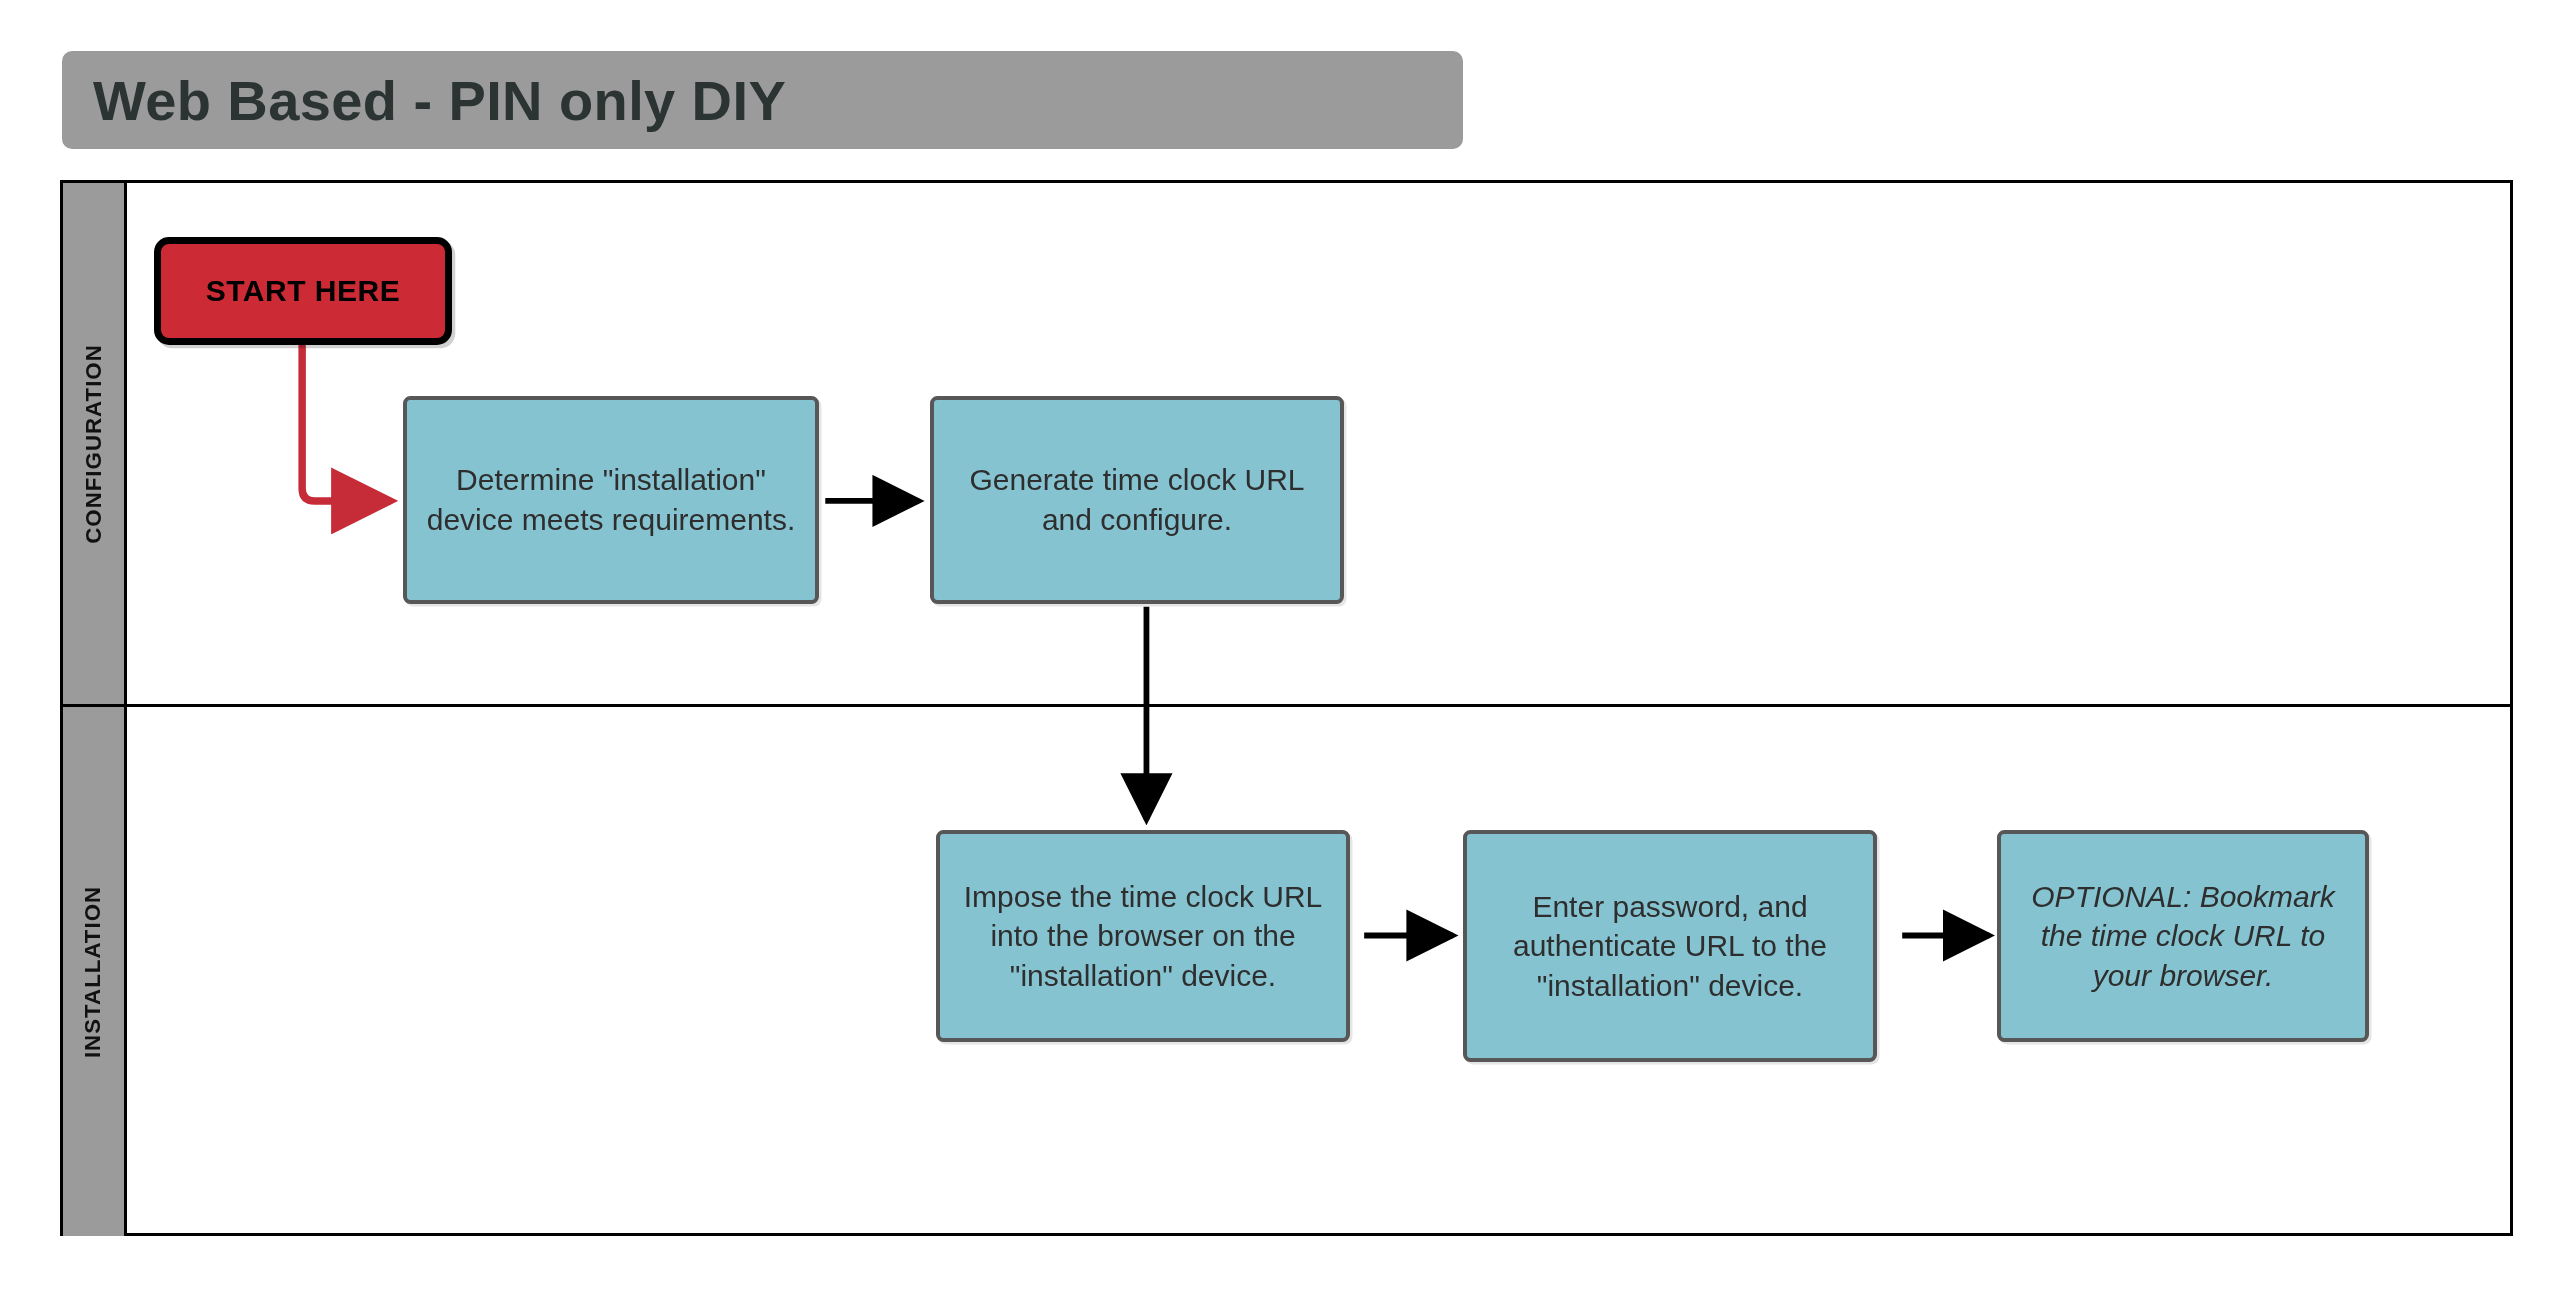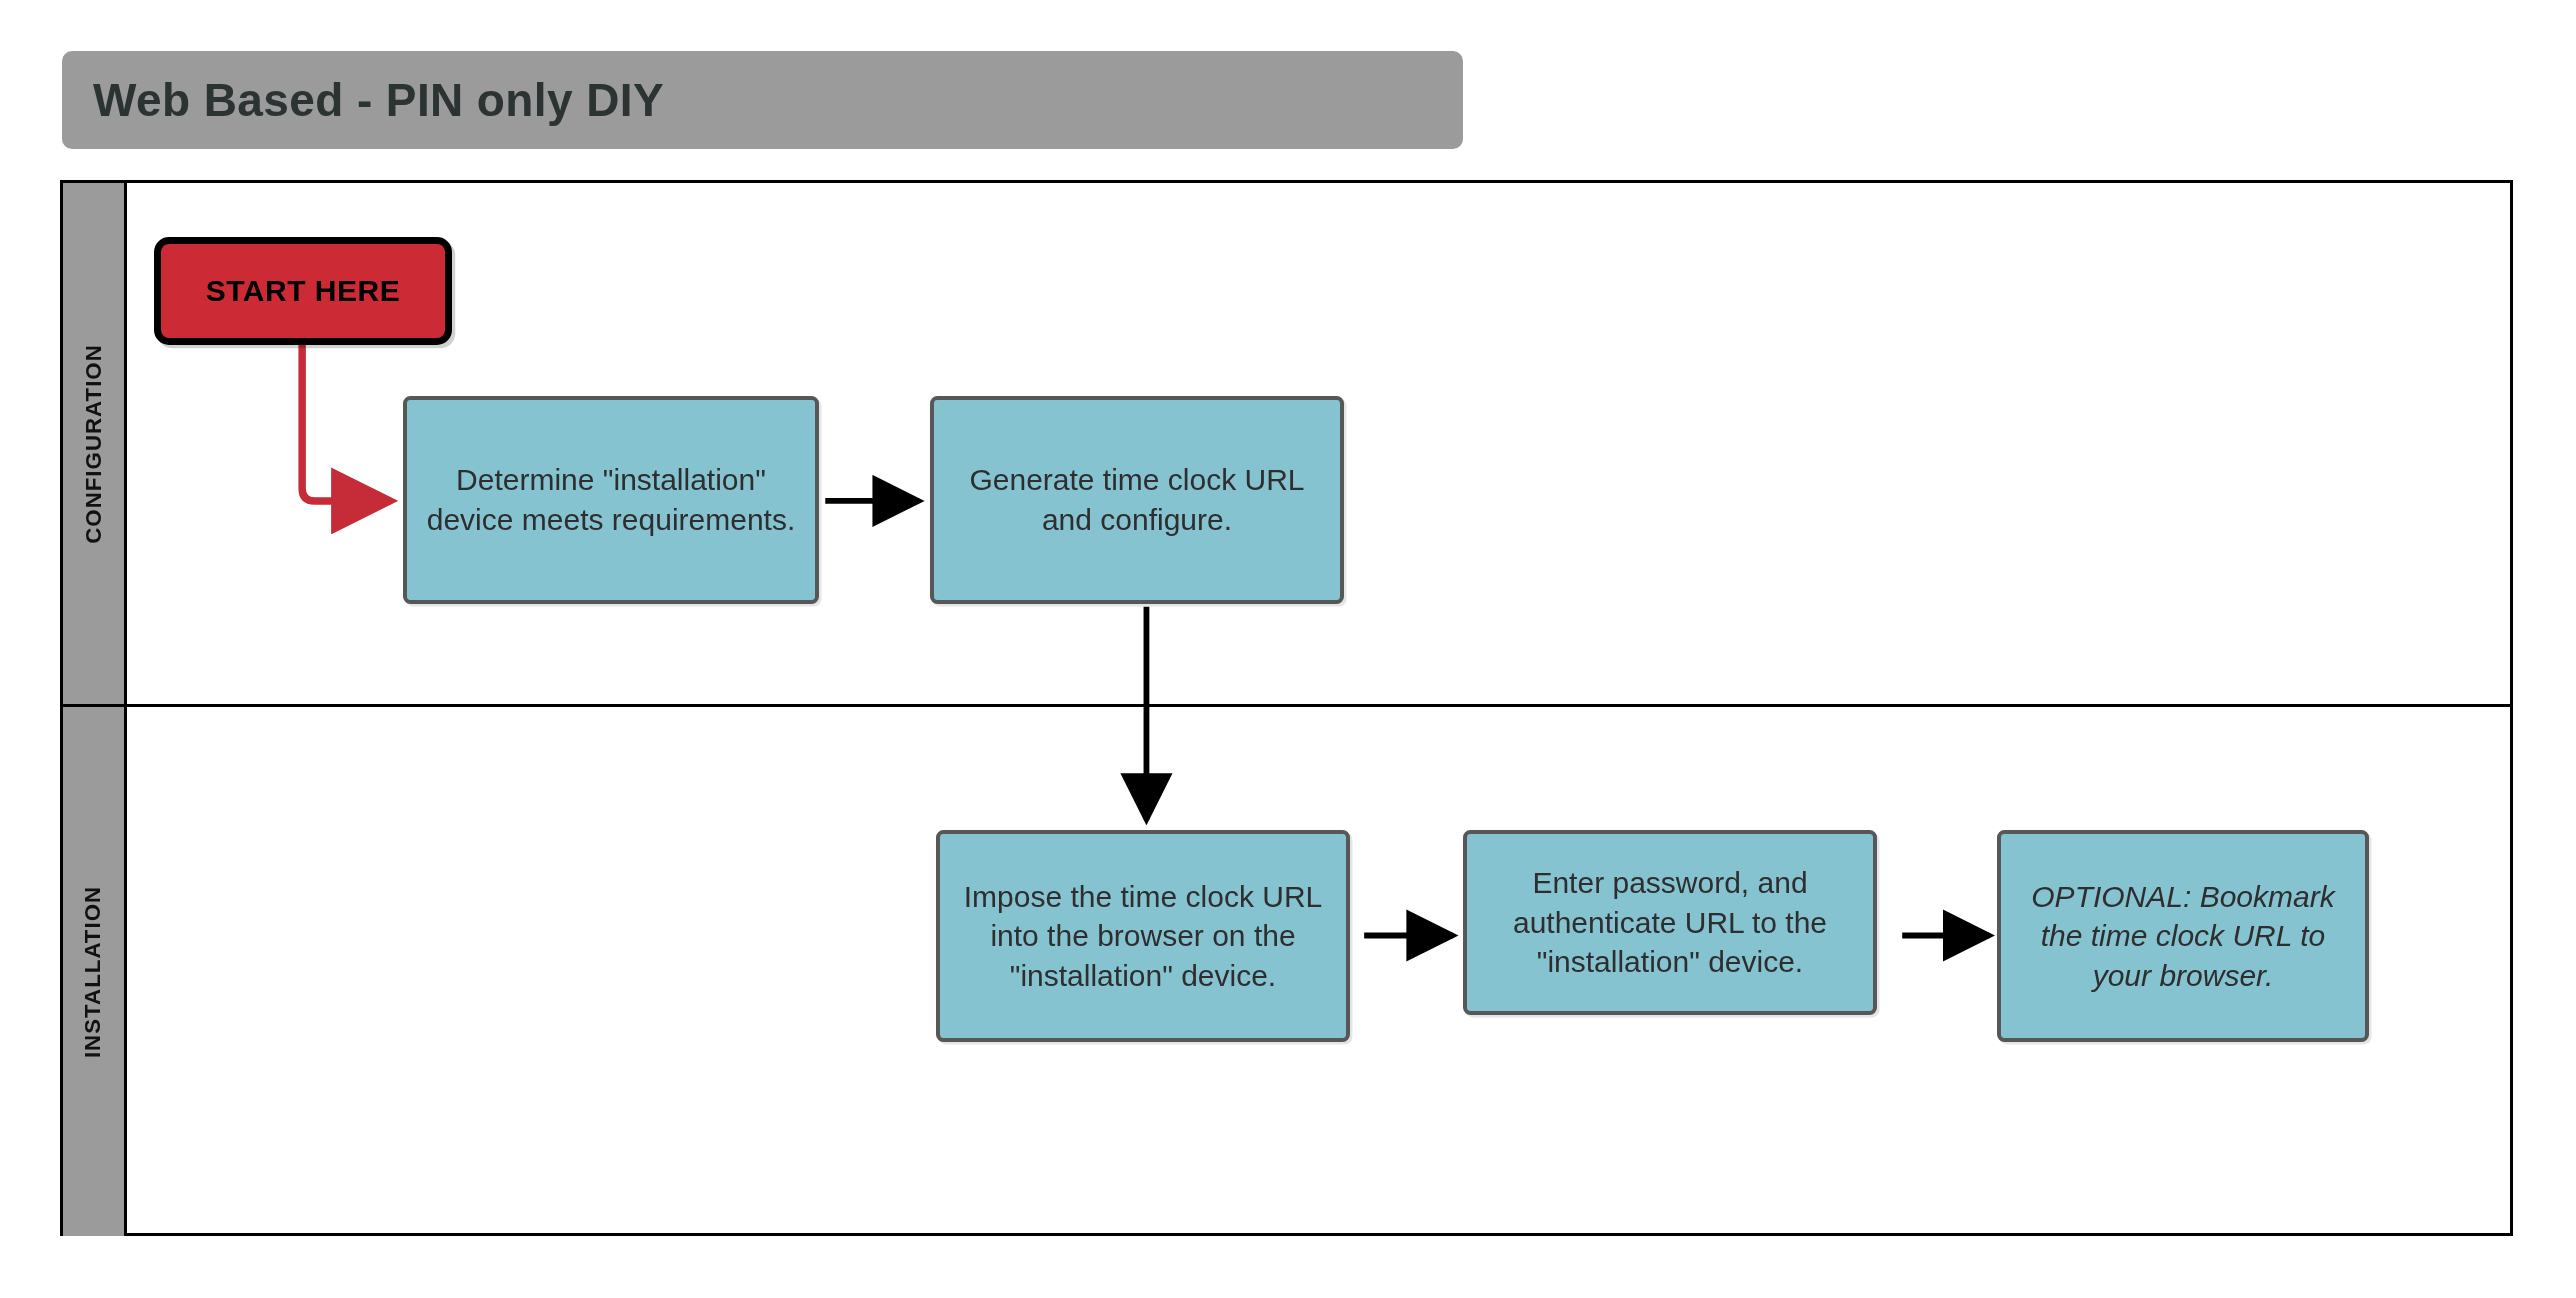--- a/index.html
+++ b/index.html
@@ -24,21 +24,21 @@
     width: 1401px;
     height: 98px;
     background: #9B9B9B;
     border-radius: 10px;
     display: flex;
     align-items: center;
     box-sizing: border-box;
     padding-left: 31px;
   }
   #title-text {
-    font-size: 46px;
+    font-size: 56px;
     font-weight: bold;
     color: #2B3333;
     letter-spacing: 0.4px;
     white-space: nowrap;
   }
 
   
   #pool {
     position: absolute;
     left: 60px;
@@ -183,20 +183,20 @@
 </div>
 
 <div class="node node-process" style="left:930px; top:396px; width:414px; height:208px;justify-content:flex-end;">
   <span class="node-text">Generate time clock URL and configure.</span>
 </div>
 
 <div class="node node-process" style="left:930px; top:830px; width:414px; height:212px;margin-left:6px;">
   <span class="node-text">Impose the time clock URL into the browser on the "installation" device.</span>
 </div>
 
-<div class="node node-process" style="left:1463px; top:830px; width:414px; height:185px;">
+<div class="node node-process" style="left:1463px; top:830px; width:414px; height:232px;">
   <span class="node-text">Enter password, and authenticate URL to the "installation" device.</span>
 </div>
 
 <div class="node node-process italic" style="left:1997px; top:830px; width:372px; height:212px;">
   <span class="node-text">OPTIONAL: Bookmark the time clock URL to your browser.</span>
 </div>
 
 
 </body></html>

